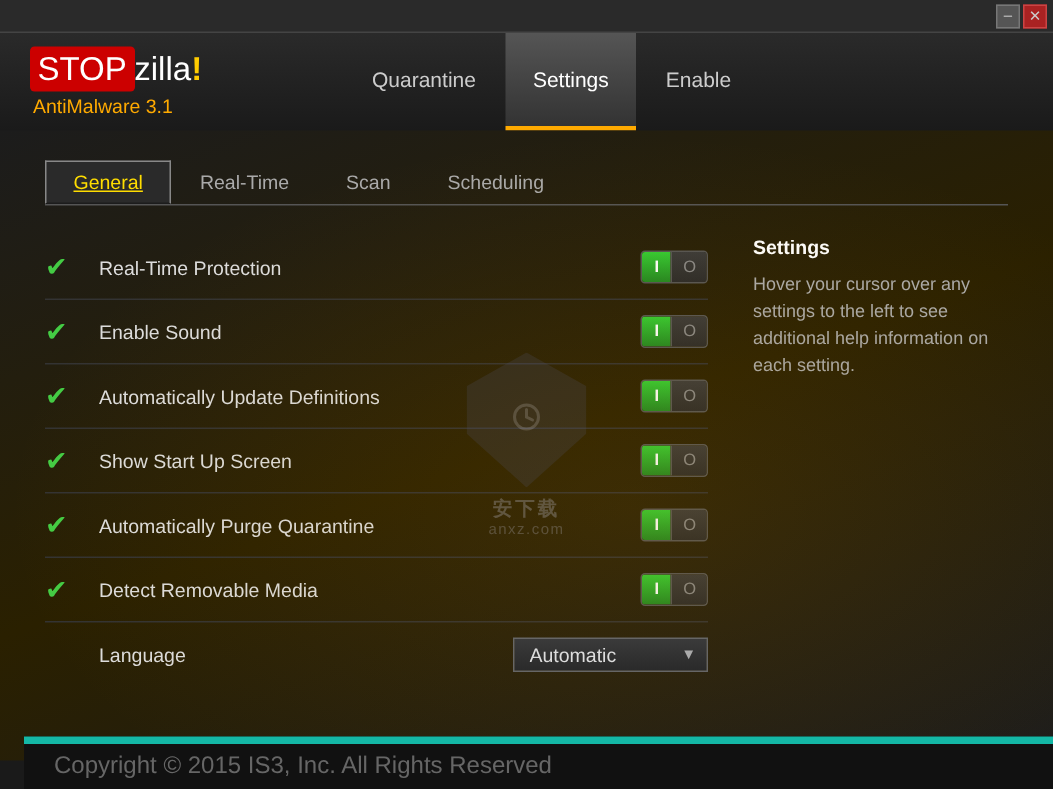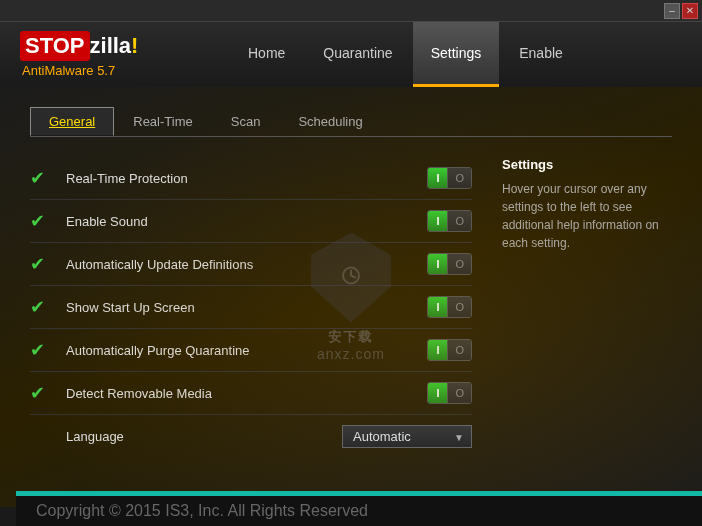--- a/index.html
+++ b/index.html
@@ -57,30 +57,30 @@
     }
 
     .logo-top {
       display: flex;
       align-items: center;
     }
 
     .logo-stop {
       background: #cc0000;
       color: white;
-      font-weight: bold;
+      font-weight: normal;
       font-size: 22px;
       padding: 2px 5px;
       border-radius: 3px;
     }
 
     .logo-zilla {
       color: white;
       font-size: 22px;
-      font-weight: bold;
+      font-weight: normal;
     }
 
     .logo-exclaim {
       color: #ffcc00;
       font-size: 22px;
       font-weight: bold;
     }
 
     .logo-sub {
       color: #ffaa00;
@@ -321,44 +321,43 @@
       color: rgba(200,200,220,0.8);
       font-size: 13px;
       font-weight: bold;
       margin-top: 5px;
       text-align: center;
       letter-spacing: 2px;
     }
 
     .watermark-sub {
       color: rgba(200,200,220,0.7);
-      font-size: 14px;
+      font-size: 10px;
       letter-spacing: 1px;
     }
   </style>
 </head>
 <body>
 
 <div class="title-bar">
   <div class="title-btn">–</div>
   <div class="title-btn close">✕</div>
 </div>
 
 <div class="header">
   <div class="logo-area">
     <div class="logo-top">
       <span class="logo-stop">STOP</span>
       <span class="logo-zilla">zilla</span>
       <span class="logo-exclaim">!</span>
     </div>
-    <span class="logo-sub">AntiMalware 5.7</span>
+    <span class="logo-sub">AntiMalware 3.1</span>
   </div>
 
   <nav class="nav">
-    <div class="nav-item">Home</div>
     <div class="nav-item">Quarantine</div>
     <div class="nav-item active">Settings</div>
     <div class="nav-item">Enable</div>
   </nav>
 </div>
 
 <div class="main">
 
   <div class="sub-tabs">
     <div class="sub-tab active">General</div>

